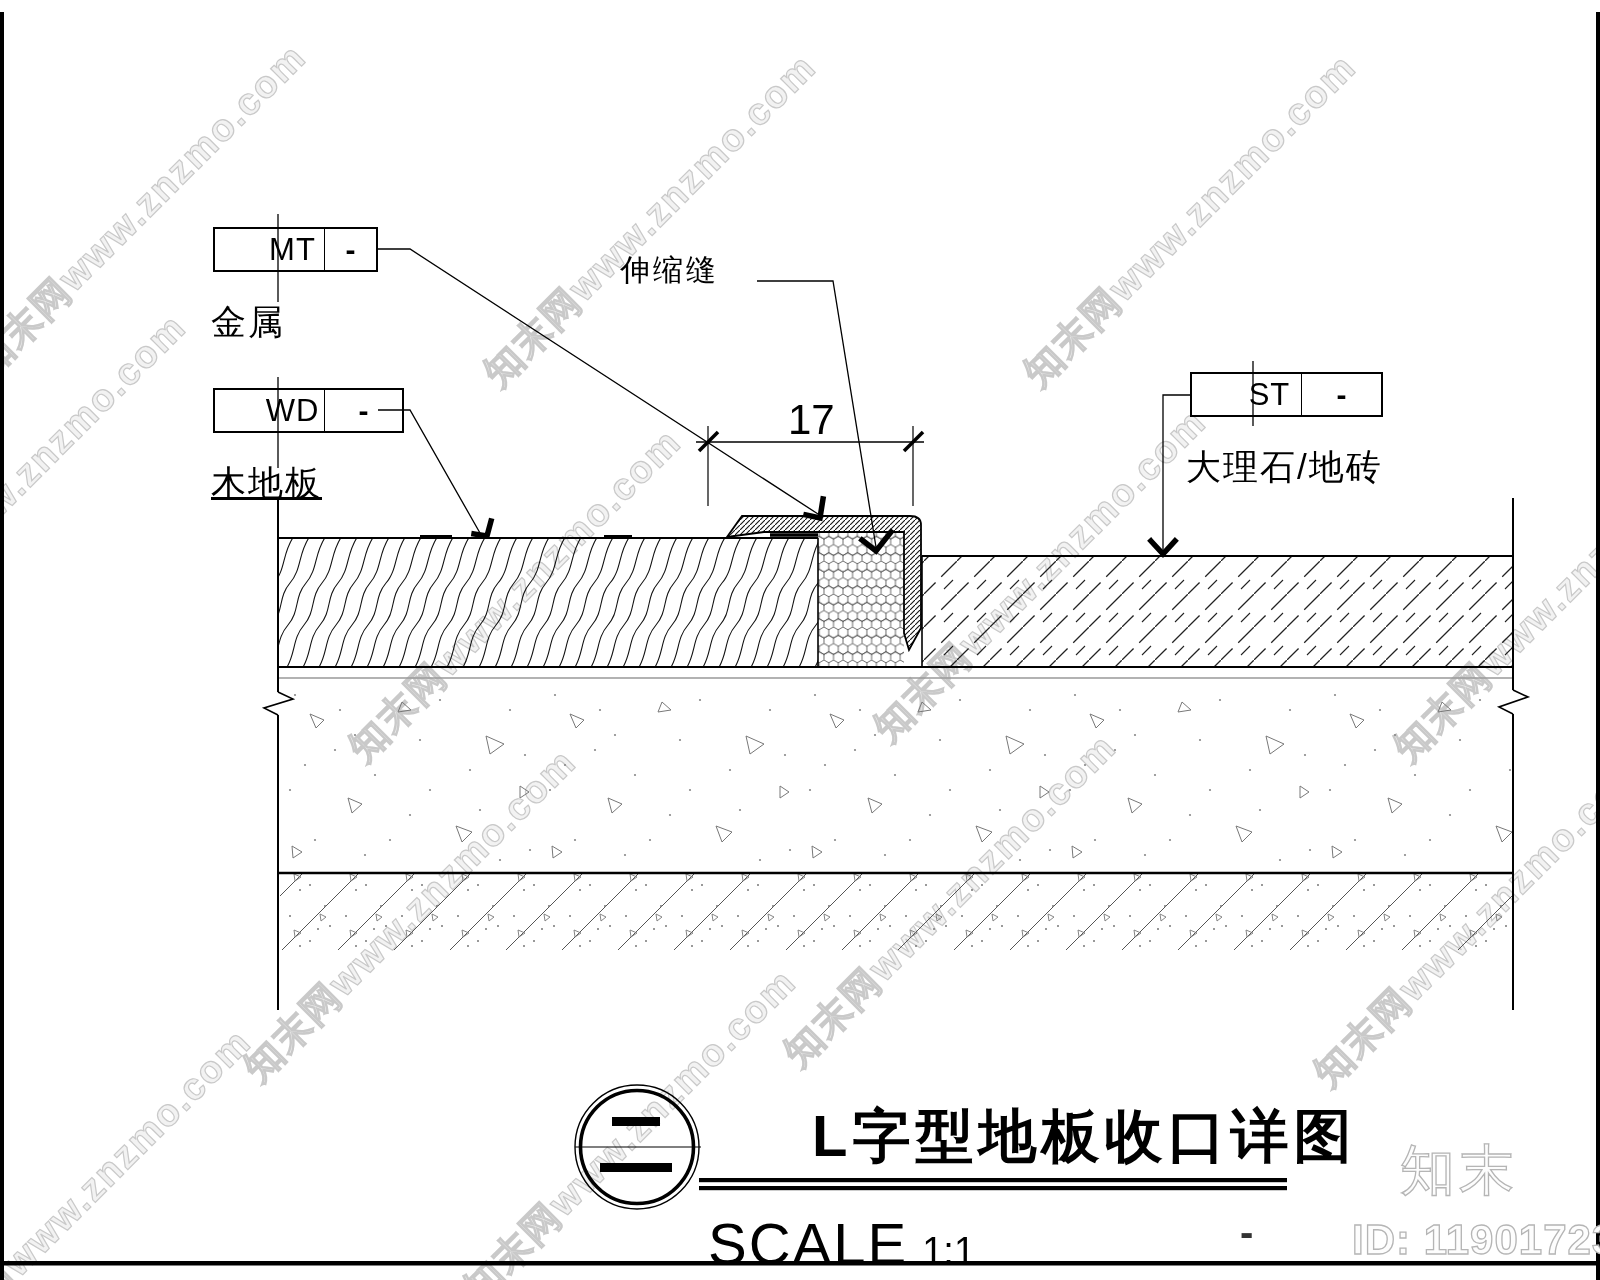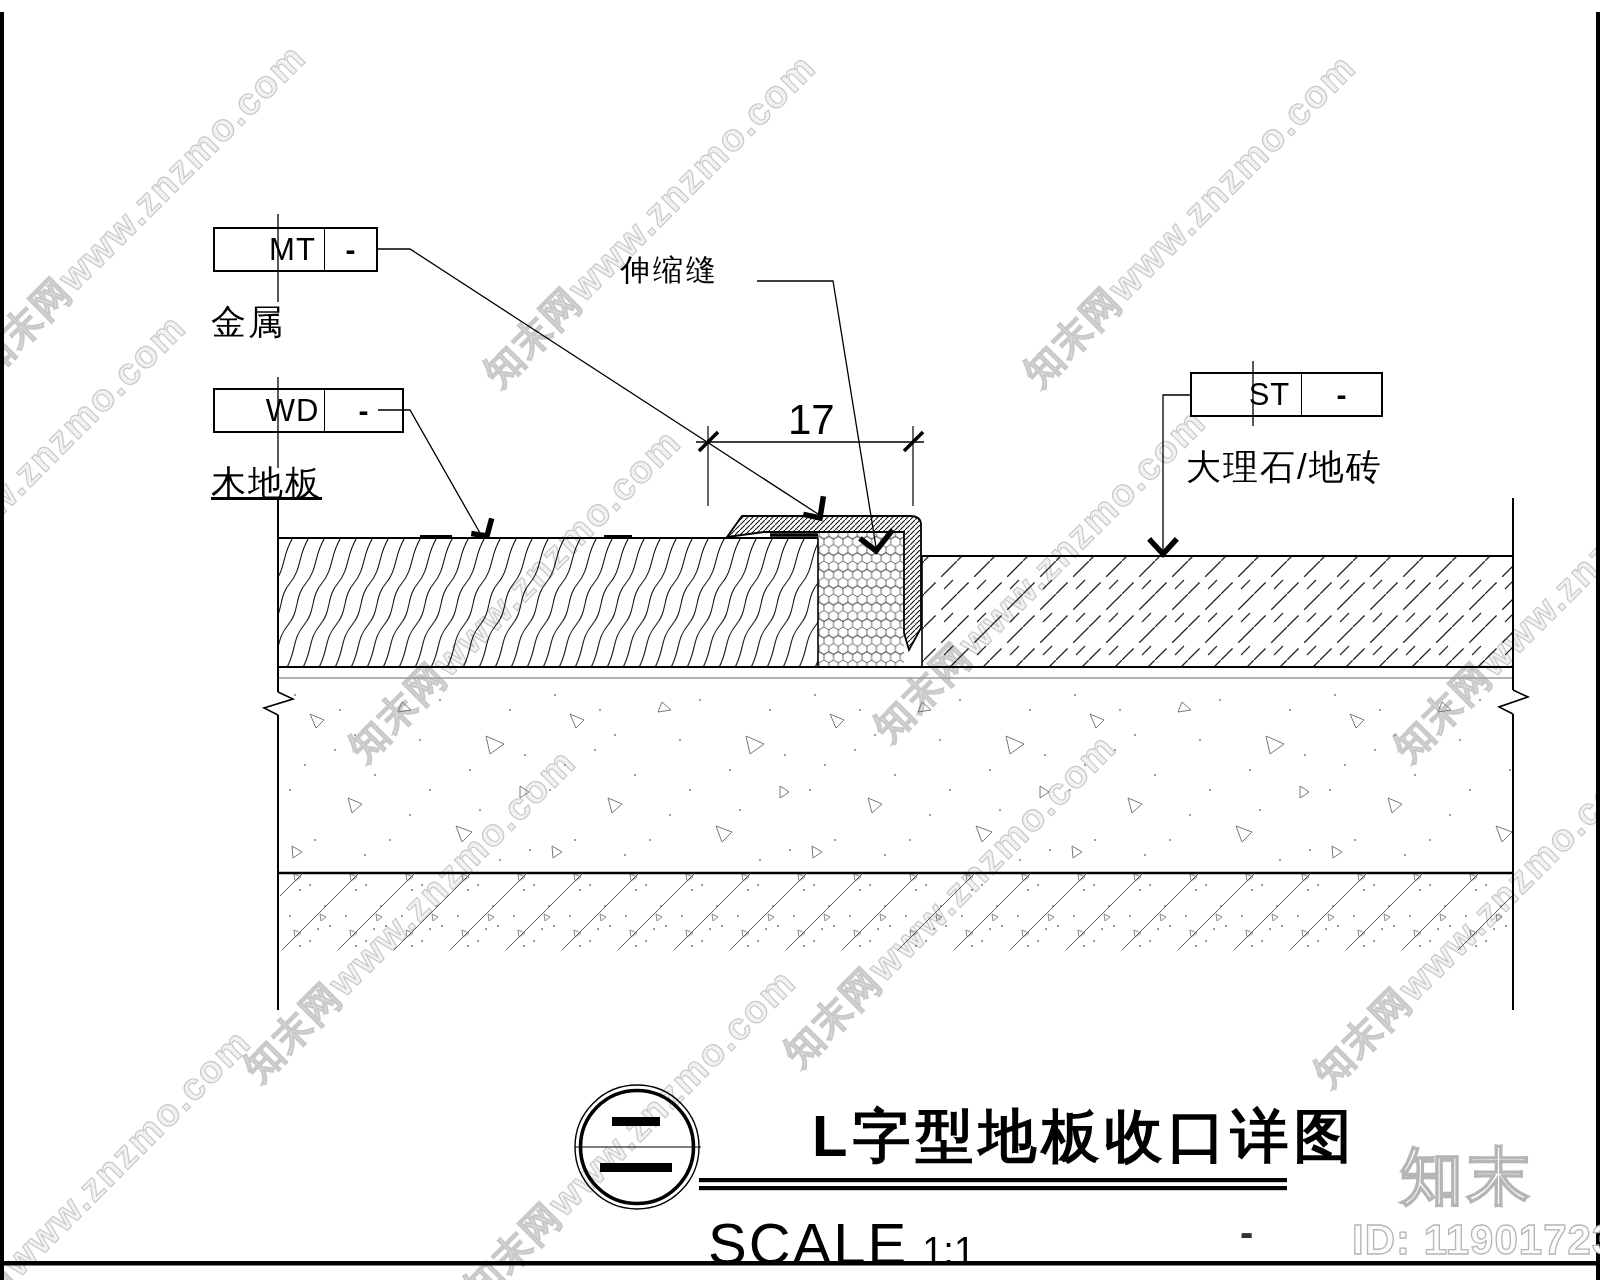--- a/index.html
+++ b/index.html
@@ -16,21 +16,21 @@
       font-size:30px;font-weight:600;}
   .mat{position:absolute;z-index:3;font-size:35px;font-weight:500;letter-spacing:2px;white-space:nowrap;margin-top:21px;}
   .joint-label{position:absolute;z-index:3;font-size:30px;font-weight:500;letter-spacing:3px;}
   .dim-text{position:absolute;z-index:3;font-size:42px;font-weight:500;}
   .title-text{position:absolute;z-index:3;font-size:58px;font-weight:600;letter-spacing:5px;white-space:nowrap;}
   .scale-line{position:absolute;z-index:3;white-space:nowrap;}
   .scale-line .s1{font-size:58px;font-weight:400;letter-spacing:2px;}
   .scale-line .s2{font-size:38px;font-weight:400;margin-left:14px;}
   .dash-note{position:absolute;z-index:3;font-size:40px;font-weight:600;color:#333;}
   .ghost{color:#fdfdfd;-webkit-text-stroke:1.3px #b5b5b5;white-space:nowrap;}
-  .logo-text{position:absolute;z-index:3;font-size:63px;font-weight:700;letter-spacing:4px;}
+  .logo-text{position:absolute;z-index:3;font-size:55px;font-weight:400;letter-spacing:4px;}
   .id-text{position:absolute;z-index:3;font-size:42px;font-weight:700;letter-spacing:1px;}
 </style>
 </head>
 <body>
 
 <div id="stage">
 
   <div id="wm-layer">
       <div class="wm" style="left: 140px; top: 210px;">知末网www.znzmo.com</div>
       <div class="wm" style="left: 650px; top: 220px;">知末网www.znzmo.com</div>

